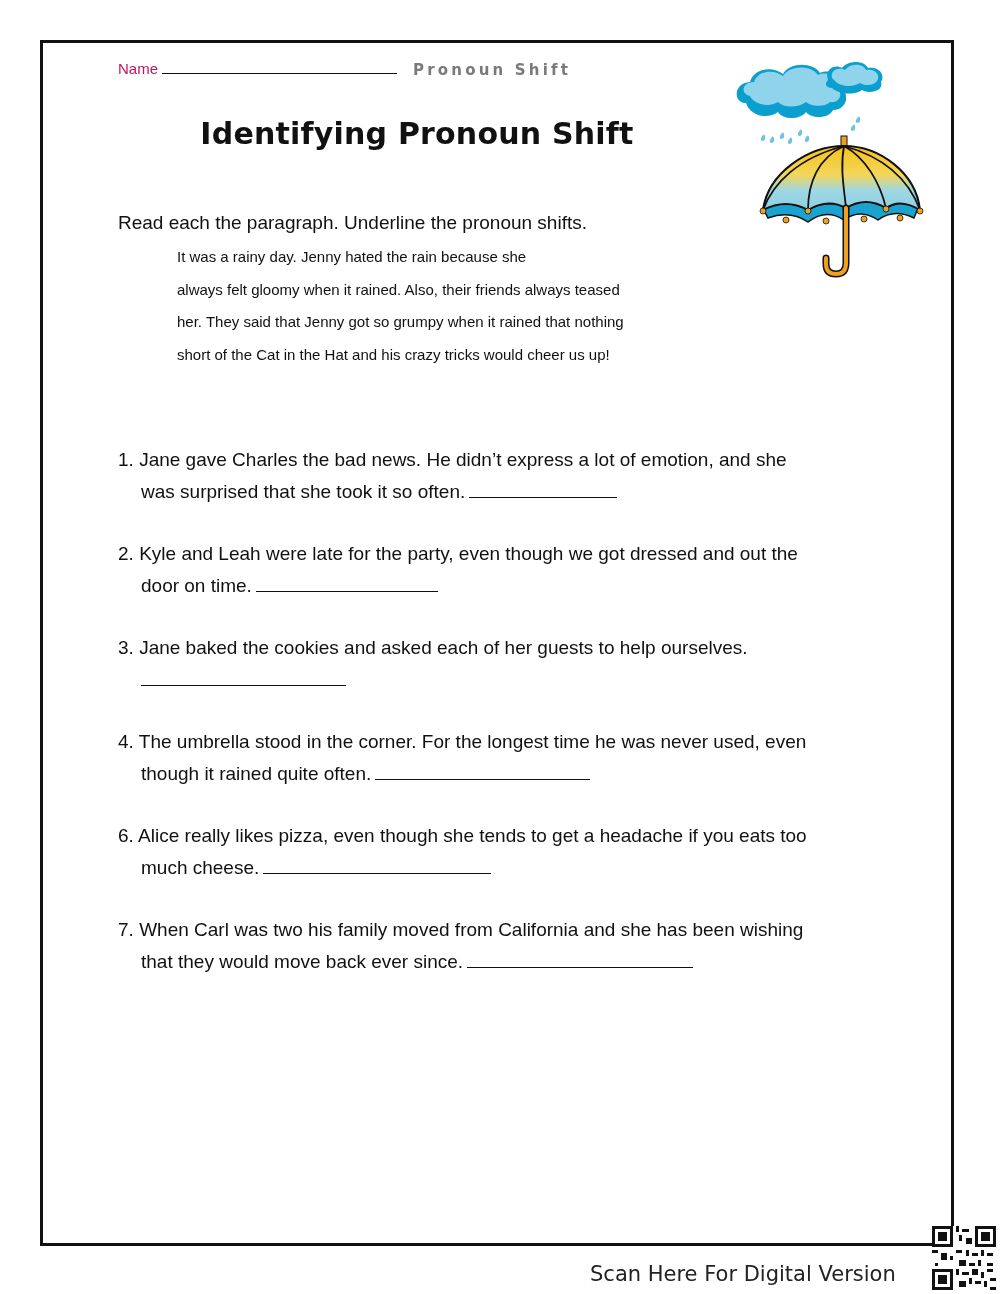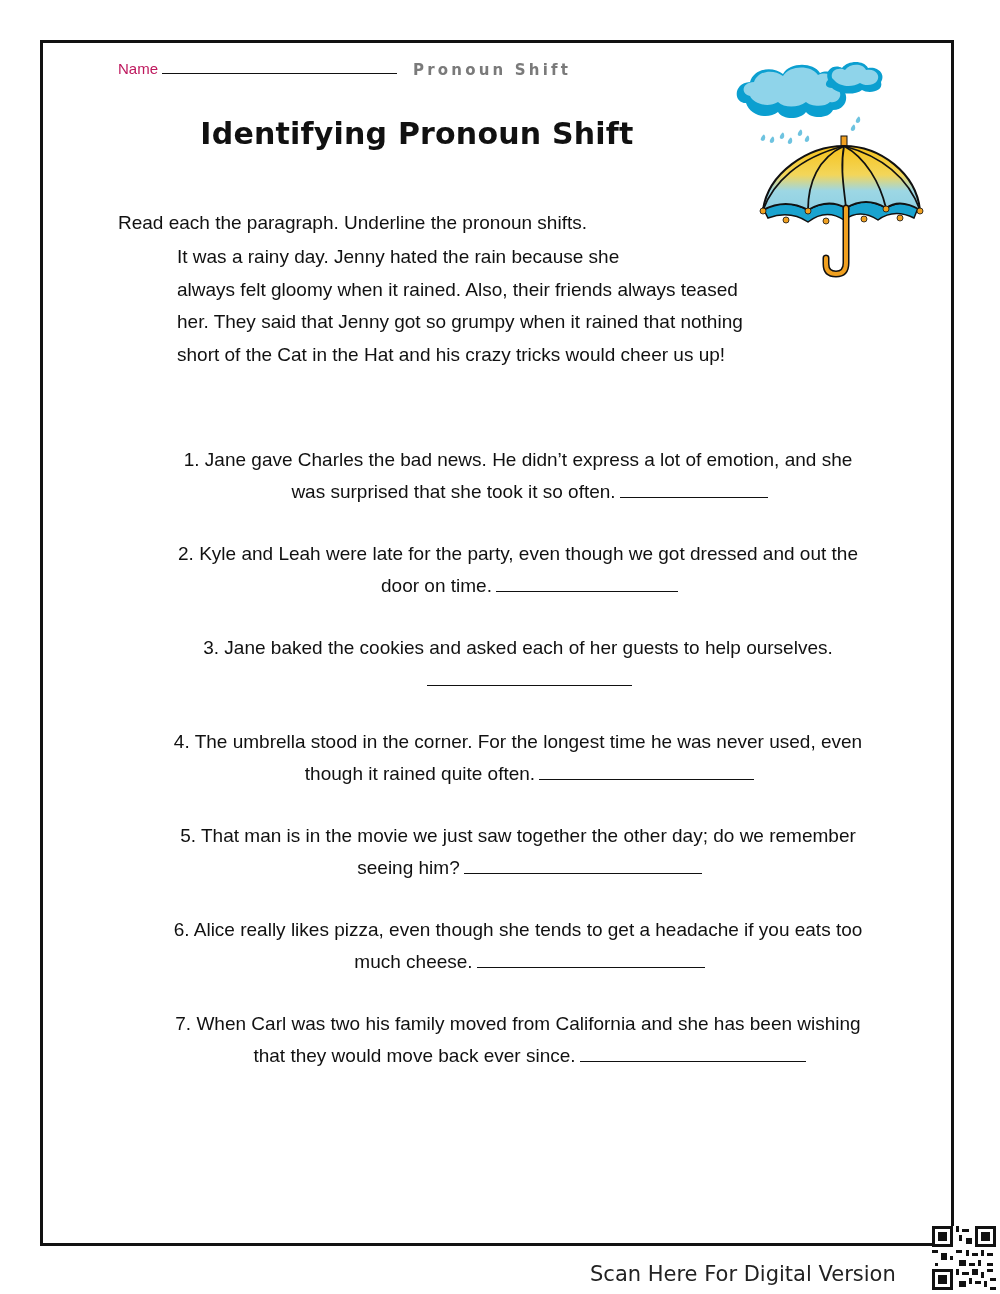--- a/index.html
+++ b/index.html
@@ -10,25 +10,25 @@
     .name-row { position: absolute; left: 118px; top: 60px; font-size: 15px; color: #be185d;
                 font-family: Liberation Sans, sans-serif; }
     .name-line { display: inline-block; width: 235px; border-bottom: 1.5px solid #111;
                  margin-left: 4px; vertical-align: baseline; height: 12px; }
     .topic { position: absolute; left: 413px; top: 61px; font-size: 15px; font-weight: bold;
              letter-spacing: 3.2px; color: #7a7a7a; font-family: "DejaVu Sans", sans-serif; }
     .title { position: absolute; left: 0; width: 834px; top: 116px; text-align: center;
              font-size: 30px; font-weight: bold; color: #111; font-family: "DejaVu Sans", sans-serif;
              letter-spacing: 0.2px; }
     .instructions { position: absolute; left: 118px; top: 180px; font-size: 19px; color: #111; margin-top: 32px; }
-    .passage { position: absolute; left: 177px; top: 241px; width: 640px; font-size: 19px;
+    .passage { position: absolute; left: 177px; top: 241px; width: 640px; font-size: 15px;
                line-height: 32.5px; color: #111; }
     .passage div { white-space: nowrap; }
     .questions { position: absolute; left: 118px; top: 444px; width: 800px; }
-    .q { font-size: 19px; line-height: 32px; margin-bottom: 30px; color: #111; text-align: center; }
+    .q { font-size: 19px; line-height: 32px; margin-bottom: 30px; color: #111; }
     .q .line { white-space: nowrap; }
     .q .cont { padding-left: 23px; }
     .blank { display: inline-block; border-bottom: 1.5px solid #111; height: 18px; vertical-align: baseline; margin-left: 4px; }
     .illus { position: absolute; left: 728px; top: 58px; width: 225px; height: 220px; }
     .footer-logo { position: absolute; left: 15px; top: 1258px; height: 34px; display: flex; align-items: center; margin-top: 44px; }
     .logo-text-a { font-size: 19px; font-weight: bold; color: #3b82e8; margin-left: 6px; letter-spacing: 0.3px;
                    font-family: "DejaVu Sans", sans-serif; }
     .logo-text-b { font-size: 19px; font-weight: bold; color: #0f766e; margin-left: 4px; letter-spacing: 0.3px;
                    font-family: "DejaVu Sans", sans-serif; }
     .scan { position: absolute; left: 590px; top: 1262px; font-size: 21px; color: #222;
@@ -125,24 +125,20 @@
     <div class="line"><span>2.</span> <span>Kyle and Leah were late for the party, even though we got dressed and out the</span></div>
     <div class="line cont"><span>door on time.</span><span class="blank" style="width:182px"></span></div>
   </div>
   <div class="q">
     <div class="line"><span>3.</span> <span>Jane baked the cookies and asked each of her guests to help ourselves.</span></div>
     <div class="line cont"><span class="blank" style="width:205px;margin-left:0"></span></div>
   </div>
   <div class="q">
     <div class="line"><span>4.</span> <span>The umbrella stood in the corner. For the longest time he was never used, even</span></div>
     <div class="line cont"><span>though it rained quite often.</span><span class="blank" style="width:215px"></span></div>
-  </div>
-  <div class="q">
-    <div class="line"><span>5.</span> <span>That man is in the movie we just saw together the other day; do we remember</span></div>
-    <div class="line cont"><span>seeing him?</span><span class="blank" style="width:238px"></span></div>
   </div>
   <div class="q">
     <div class="line"><span>6.</span> <span>Alice really likes pizza, even though she tends to get a headache if you eats too</span></div>
     <div class="line cont"><span>much cheese.</span><span class="blank" style="width:228px"></span></div>
   </div>
   <div class="q">
     <div class="line"><span>7.</span> <span>When Carl was two his family moved from California and she has been wishing</span></div>
     <div class="line cont"><span>that they would move back ever since.</span><span class="blank" style="width:226px"></span></div>
   </div>
 </div>

